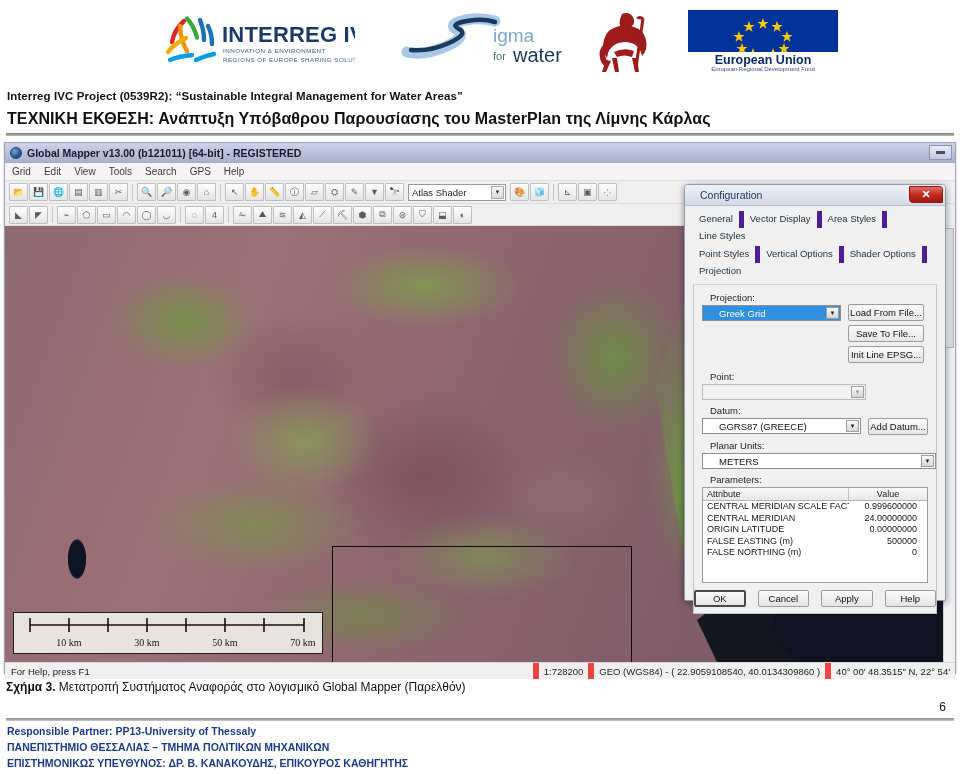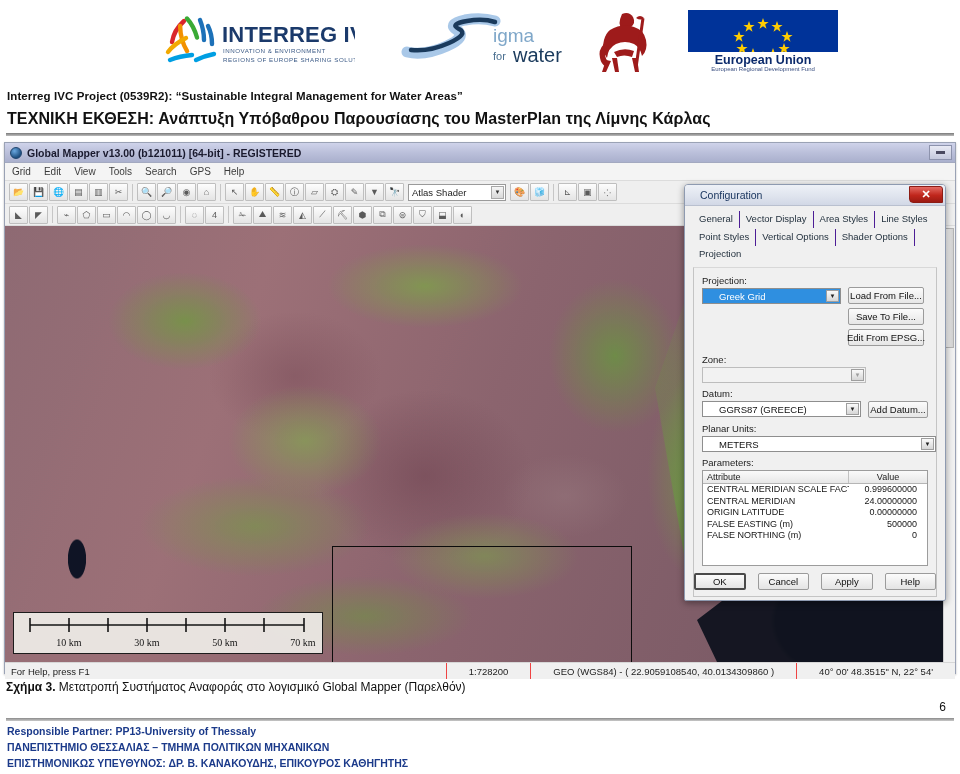--- a/index.html
+++ b/index.html
@@ -155,21 +155,21 @@
   }
   .map-vscroll .thumb { position: absolute; top: 2px; left: 1px; width: 9px; height: 120px;
     background: linear-gradient(90deg,#f6f6f6,#d2d2d2); border: 1px solid #b4b4b4; }
 
   
   .gm-statusbar {
     height: 17px; background: #f0f0f0; border-top: 1px solid #d7d7d7;
     display: flex; align-items: center; font-size: 9.5px; color: #222;
   }
   .gm-status-left { padding-left: 6px; flex: 1; }
-  .status-cell { border-left: 1px solid #ef4444; padding: 0 22px; white-space: nowrap; height: 100%; display: flex; align-items: center; }
+  .status-cell { border-left: 6px solid #ef4444; padding: 0 5px; white-space: nowrap; height: 100%; display: flex; align-items: center; }
 
   
   .cfg-dialog {
     position: absolute; left: 684px; top: 184px; width: 262px; height: 417px;
     background: #f0f0f0; border: 1px solid #8e9ab0; border-radius: 4px 4px 2px 2px;
     box-shadow: 0 2px 7px rgba(0,0,0,.4);
   }
   .cfg-title {
     height: 21px; background: linear-gradient(#eef1f7, #dfe4ee 55%, #d2d8e6);
     border-bottom: 1px solid #b9c0cf; border-radius: 3px 3px 0 0;
@@ -180,30 +180,30 @@
     position: absolute; right: 2px; top: 1px; width: 34px; height: 17px;
     background: linear-gradient(#e46a62, #c0261c 55%, #9c1a12);
     border: 1px solid #8c1c14; border-radius: 0 3px 0 4px;
     color: #fff; font-size: 11px; font-weight: bold;
     display: flex; align-items: center; justify-content: center;
   }
   .cfg-body { padding: 5px 6px 0 6px; }
   .tabstrip { display: flex; flex-wrap: wrap; gap: 0; padding: 0 2px; }
   .tab {
     font-size: 9.5px; color: #24323f; padding: 2px 6px 3px 6px;
-    border-right: 1px solid #4c1d95; white-space: nowrap; line-height: 12px;
+    border-right: 5px solid #4c1d95; white-space: nowrap; line-height: 12px;
   }
   .tab:last-child { border-right: none; }
   .tab.active { background: #f0f0f0; font-weight: normal; }
   .tab-row2 { margin-top: 1px; }
   .cfg-panel {
     margin: 4px 2px 0 2px; border: 1px solid #c4c4c4; border-top-color: #d8d8d8;
     background: #f0f0f0; padding: 7px 8px 8px 8px; height: 330px; position: relative;
   }
-  .fld-label { font-size: 9.5px; color: #1c1c1c; margin-bottom: 2px; }
+  .fld-label { font-size: 9.5px; color: #1c1c1c; margin-bottom: 2px; margin-left: 8px; }
   .row { display: flex; align-items: flex-start; gap: 7px; }
   .combo {
     height: 16px; border: 1px solid #8e8e8e; background: #fff;
     display: flex; align-items: center; padding-left: 16px; position: relative;
     font-size: 9.5px; color: #111;
   }
   .combo.sel { background: #2f8fe0; color: #fff; }
   .combo.empty { background: #f2f2f2; border-color: #bdbdbd; }
   .combo .cbtn {
     position: absolute; right: 1px; top: 1px; width: 13px; height: 12px;
@@ -484,26 +484,26 @@
           <div style="flex:1">
             <div class="fld-label">Projection:</div>
             <div class="combo sel">
               <span>Greek Grid</span>
               <span class="cbtn">▼</span>
             </div>
           </div>
           <div style="width:80px; padding-top:12px">
             <div class="sidebtn">Load From File...</div>
             <div class="sidebtn">Save To File...</div>
-            <div class="sidebtn">Edit From EPSG...</div>
+            <div class="sidebtn">Init Line EPSG...</div>
           </div>
         </div>
 
         <div style="margin-top:4px">
-          <div class="fld-label">Zone:</div>
+          <div class="fld-label">Point:</div>
           <div class="combo empty" style="width:164px">
             <span></span>
             <span class="cbtn">▼</span>
           </div>
         </div>
 
         <div style="margin-top:5px">
           <div class="fld-label">Datum:</div>
           <div class="row">
             <div class="combo" style="width:164px">

